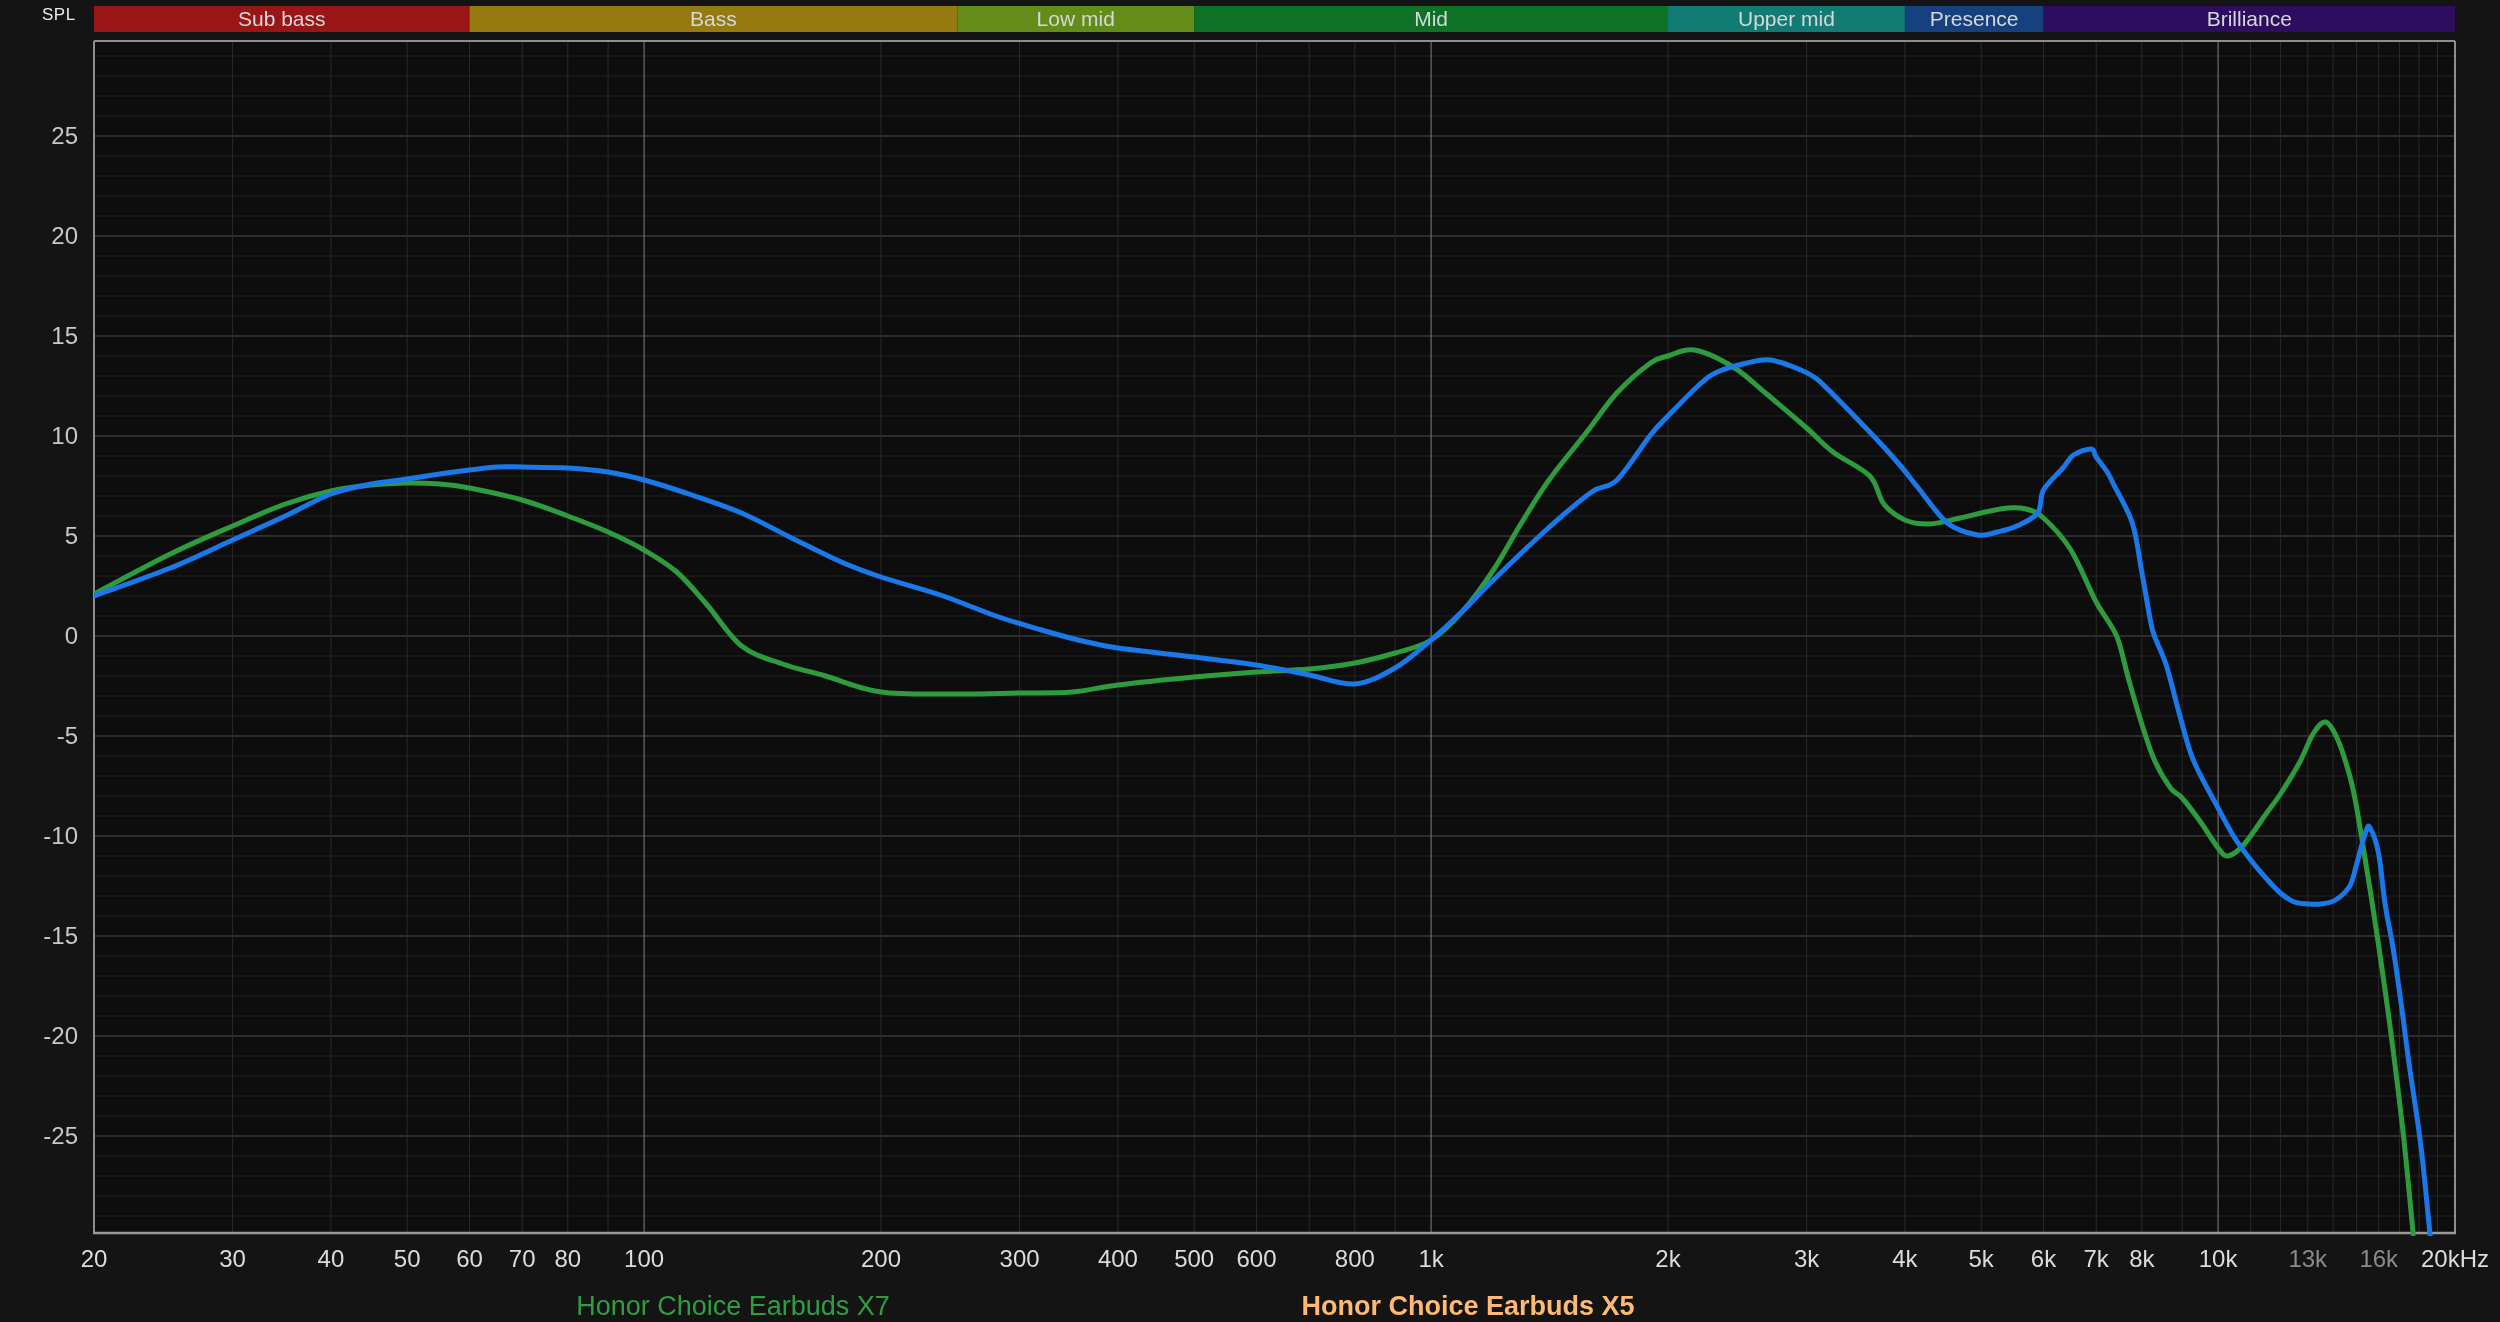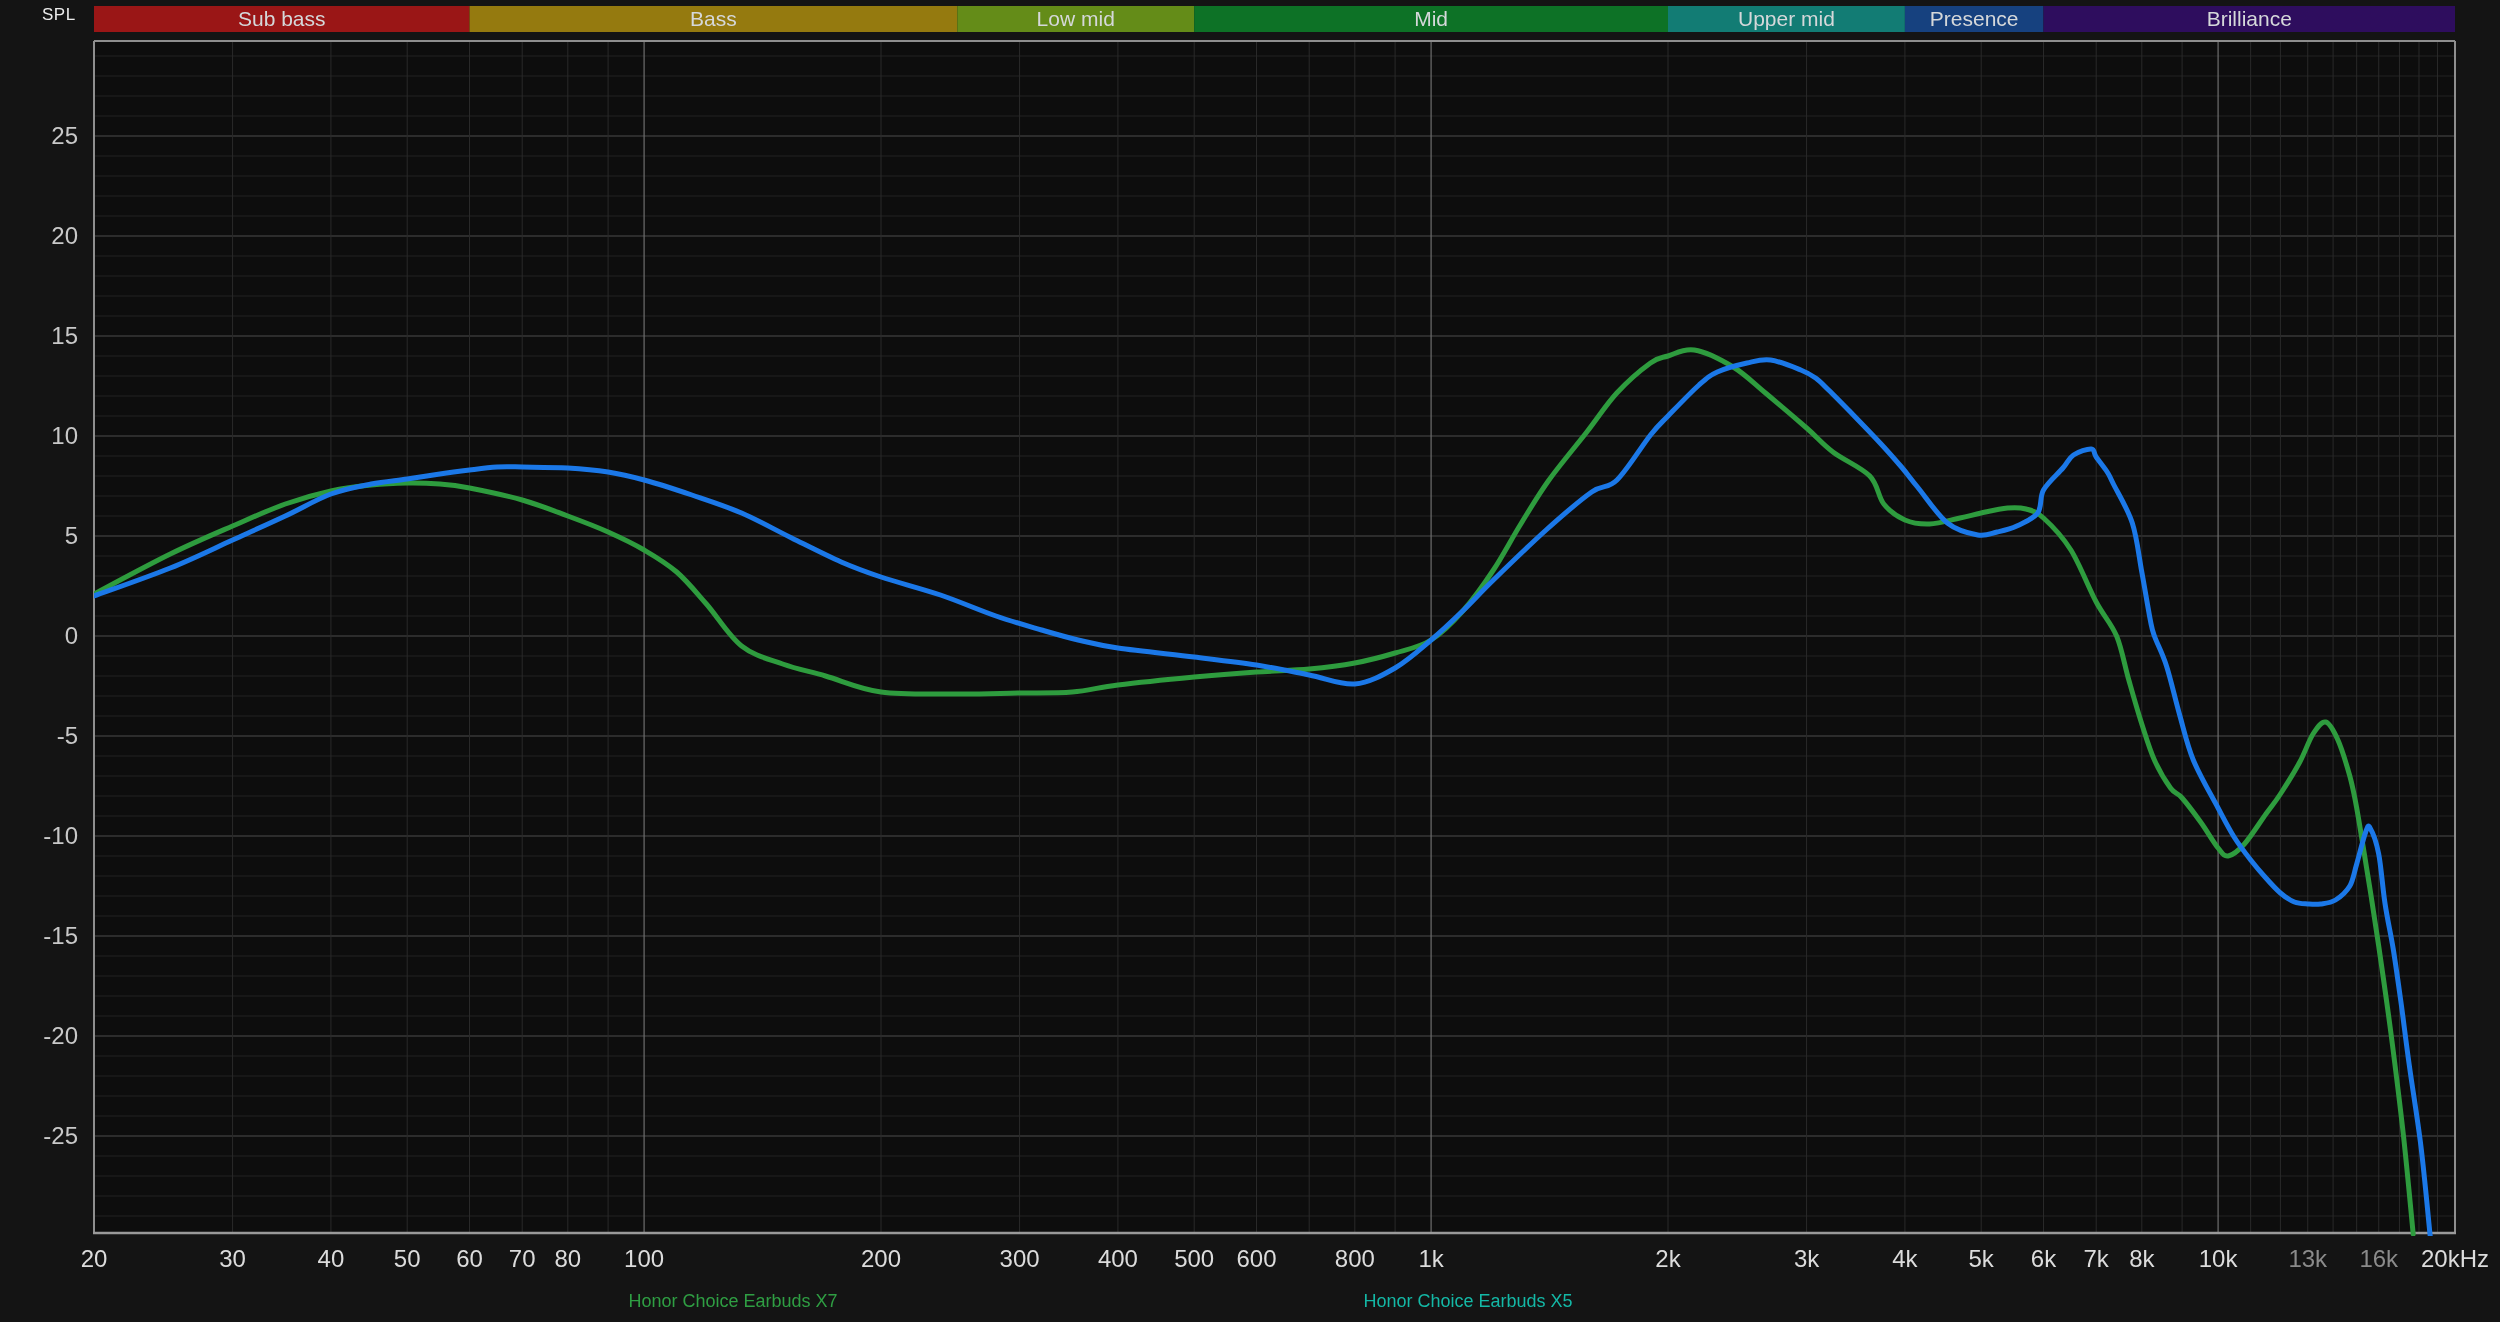--- a/index.html
+++ b/index.html
@@ -11,21 +11,21 @@
     overflow:hidden;
   }
   .stage svg{position:absolute;left:0;top:0;}
   .spl-title{
     position:absolute;left:42px;top:5px;
     font-size:17px;color:#ececec;letter-spacing:0.5px;
   }
   .legend{
     position:absolute;top:1291px;
     transform:translateX(-50%);
-    font-size:18px;white-space:nowrap;text-align:right;
+    font-size:27px;white-space:nowrap;text-align:right;
   }
   .legend-x7{left:733px;}
   .legend-x5{left:1468px;}
 </style>
 </head>
 <body>
 
 <div class="stage">
   <svg id="chart" width="2500" height="1322" viewBox="0 0 2500 1322">
       <rect x="94" y="41" width="2361" height="1192" fill="#0d0d0d"></rect>
@@ -193,14 +193,14 @@
           <rect x="94" y="41" width="2361" height="1195"></rect>
         </clipPath>
       </defs>
       <g clip-path="url(#plotclip)">
         <path d="M94.0,594.0C106.7,587.3 147.2,565.3 170.3,554.0C193.4,542.7 213.4,534.3 232.6,526.0C251.8,517.7 268.9,509.8 285.3,504.0C301.7,498.2 316.6,494.2 330.9,491.0C345.2,487.8 358.5,486.3 371.2,485.0C383.9,483.7 395.7,483.2 407.2,483.0C418.6,482.8 429.4,483.2 439.8,484.0C450.1,484.8 455.8,485.3 469.5,488.0C483.2,490.7 505.8,495.3 522.2,500.0C538.6,504.7 553.5,510.7 567.8,516.0C582.1,521.3 595.4,526.3 608.1,532.0C620.8,537.7 632.7,543.3 644.1,550.0C655.5,556.7 666.3,563.0 676.7,572.0C687.1,581.0 695.6,591.7 706.4,604.0C717.2,616.3 728.8,636.0 741.6,646.0C754.3,656.0 768.7,659.0 782.7,664.0C796.7,669.0 809.1,671.3 825.5,676.0C841.8,680.7 859.0,689.0 881.0,692.0C903.0,695.0 934.2,693.8 957.3,694.0C980.4,694.2 1000.4,693.3 1019.6,693.0C1038.8,692.7 1055.9,693.3 1072.3,692.0C1088.7,690.7 1097.6,687.5 1117.9,685.0C1138.2,682.5 1171.1,679.2 1194.2,677.0C1217.3,674.8 1237.3,673.3 1256.5,672.0C1275.7,670.7 1292.8,670.5 1309.2,669.0C1325.6,667.5 1340.5,665.7 1354.8,663.0C1369.1,660.3 1382.4,656.8 1395.1,653.0C1407.8,649.2 1419.7,647.2 1431.1,640.0C1442.5,632.8 1453.3,621.7 1463.7,610.0C1474.1,598.3 1483.9,584.3 1493.4,570.0C1502.9,555.7 1511.5,539.0 1520.8,524.0C1530.0,509.0 1538.0,495.3 1549.0,480.0C1560.0,464.7 1575.5,446.5 1586.8,432.0C1598.1,417.5 1606.2,404.5 1616.8,393.0C1627.5,381.5 1641.9,369.2 1650.5,363.0C1659.0,356.8 1660.7,358.2 1668.0,356.0C1675.3,353.8 1683.4,348.2 1694.3,350.0C1705.2,351.8 1721.3,359.8 1733.2,367.0C1745.0,374.2 1753.2,382.8 1765.5,393.0C1777.7,403.2 1795.3,418.2 1806.6,428.0C1817.8,437.8 1822.3,444.0 1832.9,452.0C1843.4,460.0 1861.4,467.3 1869.8,476.0C1878.3,484.7 1877.9,496.7 1883.8,504.0C1889.6,511.3 1897.3,516.7 1904.9,520.0C1912.6,523.3 1920.4,524.3 1929.6,524.0C1938.8,523.7 1951.4,519.8 1960.0,518.0C1968.6,516.2 1973.3,514.7 1981.2,513.0C1989.1,511.3 2000.0,508.7 2007.5,508.0C2014.9,507.3 2020.0,507.3 2026.0,509.0C2032.0,510.7 2036.0,511.2 2043.5,518.0C2051.0,524.8 2062.1,536.0 2070.9,550.0C2079.6,564.0 2088.6,587.7 2096.2,602.0C2103.8,616.3 2111.1,623.0 2116.6,636.0C2122.0,649.0 2124.5,665.3 2128.8,680.0C2133.0,694.7 2137.5,710.7 2141.8,724.0C2146.1,737.3 2149.6,749.3 2154.4,760.0C2159.2,770.7 2165.9,781.7 2170.5,788.0C2175.1,794.3 2177.1,792.3 2182.1,798.0C2187.1,803.7 2194.6,813.7 2200.6,822.0C2206.6,830.3 2213.5,842.3 2218.1,848.0C2222.7,853.7 2223.8,856.7 2228.2,856.0C2232.6,855.3 2238.1,851.0 2244.4,844.0C2250.7,837.0 2259.9,822.3 2265.9,814.0C2271.9,805.7 2274.8,802.7 2280.4,794.0C2286.1,785.3 2294.4,772.0 2299.8,762.0C2305.2,752.0 2308.7,740.7 2313.0,734.0C2317.3,727.3 2321.5,721.0 2325.7,722.0C2329.8,723.0 2333.9,731.0 2337.9,740.0C2342.0,749.0 2346.6,764.7 2349.8,776.0C2352.9,787.3 2353.7,791.3 2356.7,808.0C2359.7,824.7 2364.2,853.0 2367.9,876.0C2371.6,899.0 2374.8,919.3 2378.7,946.0C2382.6,972.7 2387.2,1004.3 2391.3,1036.0C2395.4,1067.7 2399.8,1103.0 2403.5,1136.0C2407.1,1169.0 2411.6,1217.7 2413.2,1234.0" fill="none" stroke="#2e9c3e" stroke-width="5" stroke-linecap="round" stroke-linejoin="round"></path>
         <path d="M94.0,596.0C106.7,591.3 147.2,577.3 170.3,568.0C193.4,558.7 213.4,548.7 232.6,540.0C251.8,531.3 268.9,523.7 285.3,516.0C301.7,508.3 316.6,499.3 330.9,494.0C345.2,488.7 358.5,486.5 371.2,484.0C383.9,481.5 395.7,480.7 407.2,479.0C418.6,477.3 429.4,475.5 439.8,474.0C450.1,472.5 460.0,471.2 469.5,470.0C479.0,468.8 488.1,467.5 496.9,467.0C505.6,466.5 510.4,466.8 522.2,467.0C534.0,467.2 553.5,467.2 567.8,468.0C582.1,468.8 595.4,470.0 608.1,472.0C620.8,474.0 630.1,476.2 644.1,480.0C658.1,483.8 675.6,489.5 691.9,495.0C708.1,500.5 724.9,505.8 741.6,513.0C758.2,520.2 775.1,529.8 791.7,538.0C808.3,546.2 826.3,555.5 841.2,562.0C856.1,568.5 864.5,571.5 881.0,577.0C897.5,582.5 921.3,588.5 940.5,595.0C959.6,601.5 979.1,610.2 996.0,616.0C1012.9,621.8 1028.0,626.0 1041.6,630.0C1055.3,634.0 1065.4,637.0 1078.1,640.0C1090.8,643.0 1098.6,645.2 1117.9,648.0C1137.3,650.8 1171.1,654.2 1194.2,657.0C1217.3,659.8 1237.3,662.0 1256.5,665.0C1275.7,668.0 1292.8,671.8 1309.2,675.0C1325.6,678.2 1340.5,685.2 1354.8,684.0C1369.1,682.8 1382.4,675.3 1395.1,668.0C1407.8,660.7 1419.7,649.7 1431.1,640.0C1442.5,630.3 1453.3,620.0 1463.7,610.0C1474.1,600.0 1479.7,593.3 1493.4,580.0C1507.1,566.7 1529.7,544.7 1546.1,530.0C1562.5,515.3 1579.9,500.3 1591.7,492.0C1603.6,483.7 1607.3,489.5 1617.0,480.0C1626.8,470.5 1642.0,445.7 1650.5,435.0C1659.0,424.3 1659.9,424.3 1668.0,416.0C1676.1,407.7 1690.8,392.3 1699.0,385.0C1707.2,377.7 1709.3,375.7 1717.3,372.0C1725.2,368.3 1738.1,365.0 1747.0,363.0C1755.9,361.0 1761.6,358.8 1770.6,360.0C1779.5,361.2 1793.3,367.0 1800.8,370.0C1808.3,373.0 1810.9,374.7 1815.6,378.0C1820.2,381.3 1822.7,384.2 1828.6,390.0C1834.6,395.8 1842.8,404.2 1851.4,413.0C1859.9,421.8 1871.8,434.0 1880.1,443.0C1888.5,452.0 1895.2,459.7 1901.5,467.0C1907.7,474.3 1909.8,477.7 1917.5,487.0C1925.2,496.3 1937.4,515.0 1947.4,523.0C1957.5,531.0 1969.4,533.5 1977.7,535.0C1986.0,536.5 1990.7,533.5 1997.2,532.0C2003.7,530.5 2010.1,529.2 2016.8,526.0C2023.6,522.8 2033.3,519.0 2037.7,513.0C2042.2,507.0 2039.3,497.5 2043.5,490.0C2047.7,482.5 2057.9,473.8 2062.9,468.0C2067.9,462.2 2068.7,458.2 2073.5,455.0C2078.2,451.8 2087.5,448.7 2091.3,449.0C2095.0,449.3 2093.5,453.2 2096.2,457.0C2098.8,460.8 2104.5,467.7 2107.2,472.0C2110.0,476.3 2108.7,474.5 2112.9,483.0C2117.0,491.5 2127.5,508.2 2132.3,523.0C2137.1,537.8 2138.8,555.8 2141.8,572.0C2144.8,588.2 2148.2,609.3 2150.3,620.0C2152.4,630.7 2151.7,628.3 2154.4,636.0C2157.1,643.7 2162.4,653.0 2166.5,666.0C2170.7,679.0 2175.0,698.3 2179.4,714.0C2183.9,729.7 2186.8,744.3 2193.3,760.0C2199.7,775.7 2211.3,795.2 2218.1,808.0C2224.9,820.8 2228.7,828.3 2234.1,837.0C2239.5,845.7 2245.4,853.2 2250.7,860.0C2256.0,866.8 2260.9,872.5 2265.9,878.0C2270.8,883.5 2275.7,889.0 2280.4,893.0C2285.2,897.0 2289.8,900.2 2294.4,902.0C2298.9,903.8 2303.4,903.7 2307.8,904.0C2312.1,904.3 2316.0,904.7 2320.7,904.0C2325.3,903.3 2330.7,903.0 2335.5,900.0C2340.4,897.0 2346.2,892.0 2349.8,886.0C2353.3,880.0 2354.0,873.0 2356.7,864.0C2359.3,855.0 2363.4,838.0 2365.7,832.0C2367.9,826.0 2367.9,824.3 2370.1,828.0C2372.3,831.7 2376.2,841.3 2378.7,854.0C2381.2,866.7 2382.6,888.0 2385.1,904.0C2387.5,920.0 2390.6,933.0 2393.4,950.0C2396.1,967.0 2398.8,986.7 2401.5,1006.0C2404.1,1025.3 2406.1,1042.7 2409.4,1066.0C2412.6,1089.3 2417.4,1117.7 2420.9,1146.0C2424.4,1174.3 2428.6,1221.0 2430.2,1236.0" fill="none" stroke="#1b78e8" stroke-width="5" stroke-linecap="round" stroke-linejoin="round"></path>
       </g>
     </svg>
   <div class="spl-title">SPL</div>
   <div class="legend legend-x7" style="color: rgb(47, 158, 67);">Honor Choice Earbuds X7</div>
-  <div class="legend legend-x5" style="color: #14b8a6;">Honor Choice Earbuds X5</div>
+  <div class="legend legend-x5" style="color: #fdba74; font-weight: bold;">Honor Choice Earbuds X5</div>
 </div>
 
 </body></html>

